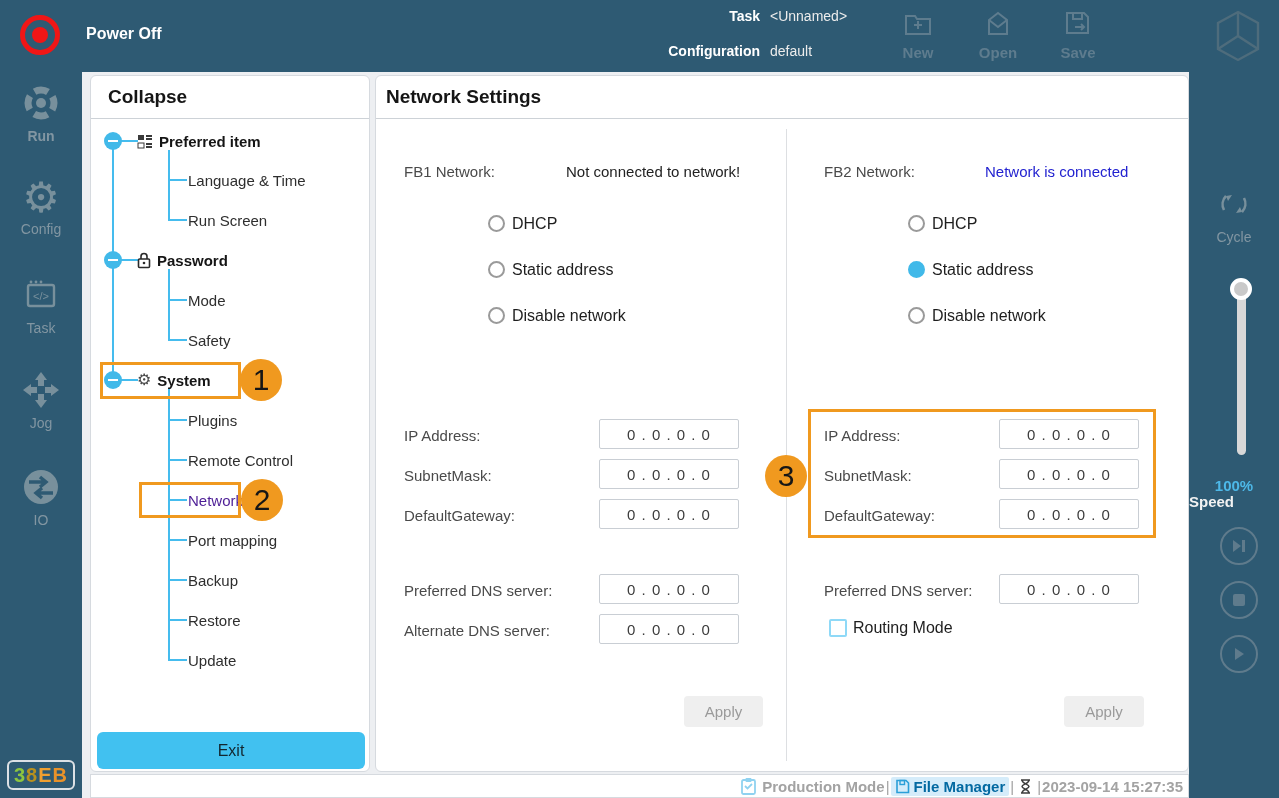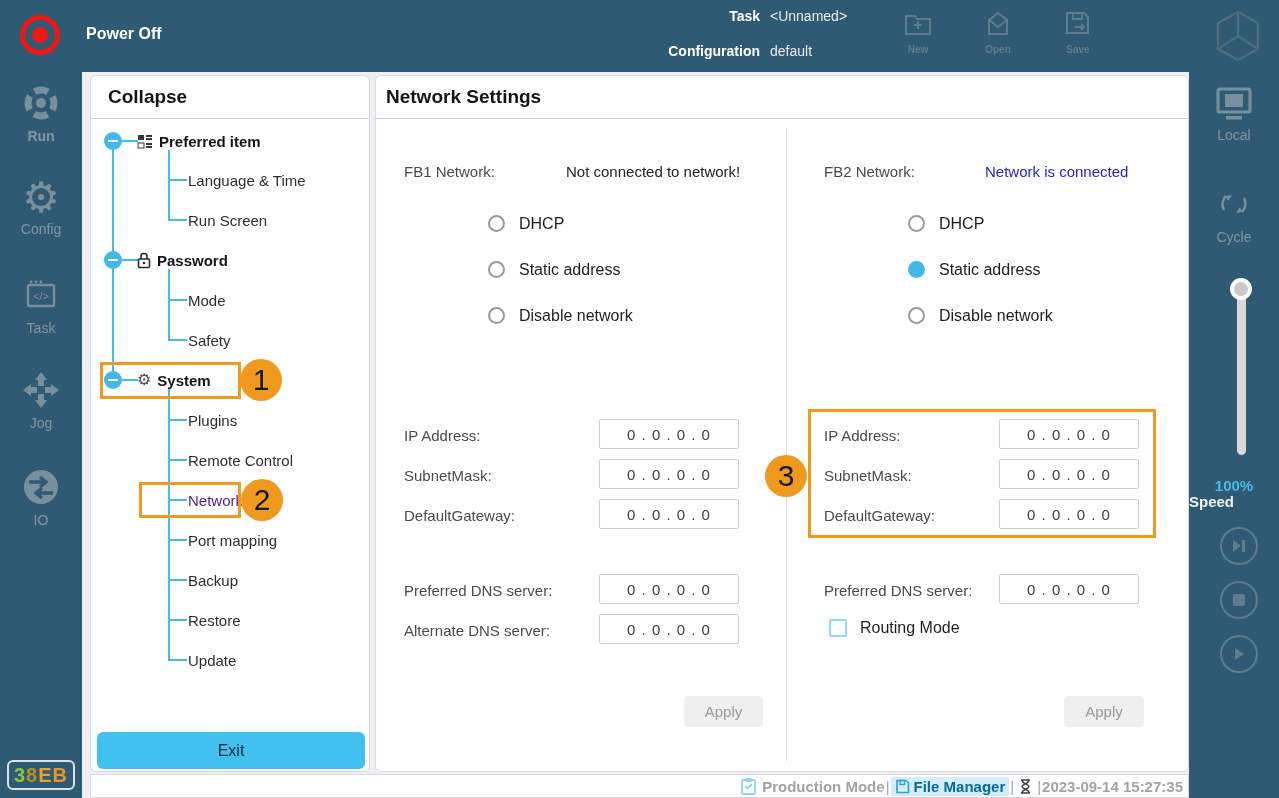--- a/index.html
+++ b/index.html
@@ -8,21 +8,21 @@
   .abs { position:absolute; }
 
   
   .topbar { left:0; top:0; width:1279px; height:72px; background:#2E5A73; }
   .power-ring { left:20px; top:15px; width:40px; height:40px; border:5px solid #F01616; border-radius:50%; display:flex; align-items:center; justify-content:center; cursor:pointer; }
   .power-dot { width:16px; height:16px; background:#F01616; border-radius:50%; }
   .power-label { left:86px; top:25px; color:#fff; font-size:16px; font-weight:bold; }
   .tb-lbl { color:#fff; font-weight:bold; font-size:14px; text-align:right; width:118px; }
   .tb-val { color:#ECECEC; font-size:14px; }
   .tb-action { width:56px; text-align:center; color:#5E7C8E; cursor:default; }
-  .tb-action .lbl { font-size:10px; font-weight:600; margin-top:2px; }
+  .tb-action .lbl { font-size:15px; font-weight:600; margin-top:2px; }
   .brand { left:1212px; top:8px; }
 
   
   .lsidebar { left:0; top:72px; width:82px; height:726px; background:#2E5A73; }
   .rsidebar { left:1189px; top:72px; width:90px; height:726px; background:#2E5A73; }
   .nav-item { width:100%; text-align:center; color:#8296A2; cursor:pointer; }
   .nav-item .lbl { font-size:14px; margin-top:1px; }
   .badge { left:7px; bottom:8px; width:68px; height:30px; border:2px solid #DCE1E5; border-radius:6px; display:flex; align-items:center; justify-content:center; font-size:20px; font-weight:bold; letter-spacing:1px; }
 
   
@@ -49,21 +49,21 @@
   .ann-circle { position:absolute; width:42px; height:42px; border-radius:50%; background:#F0991F; color:#161616; display:flex; align-items:center; justify-content:center; font-size:30px; z-index:4; pointer-events:none; }
 
   
   .col-divider { position:absolute; left:410px; top:53px; width:1px; height:632px; background:#DDDFE2; }
   .flabel { position:absolute; font-size:15px; color:#4A4A4A; }
   .fstatus { position:absolute; font-size:15px; color:#222; }
   .fstatus.link { color:#2222D0; cursor:pointer; }
   .ip-input { position:absolute; width:140px; height:30px; border:1px solid #C9CED4; border-radius:2px; background:#fff; text-align:center; font-size:15px; color:#3C3C3C; font-family:"Liberation Sans",sans-serif; letter-spacing:1px; }
   .radio { position:absolute; width:17px; height:17px; border:2px solid #9A9A9A; border-radius:50%; background:#fff; cursor:pointer; }
   .radio.checked { background:#41B9E9; border-color:#41B9E9; }
-  .rlabel { position:absolute; font-size:16px; color:#1E1E1E; cursor:pointer;margin-left:7px; }
+  .rlabel { position:absolute; font-size:16px; color:#1E1E1E; cursor:pointer; }
   .checkbox { position:absolute; width:18px; height:18px; border:2px solid #8FD9F7; border-radius:2px; background:#fff; cursor:pointer; }
   .apply-btn { position:absolute; height:31px; background:#EFEFEF; border:none; border-radius:4px; color:#9A9A9A; font-size:15px; font-family:"Liberation Sans",sans-serif; cursor:pointer; }
 
   
   .slider-track { position:absolute; left:48px; top:217px; width:9px; height:166px; background:#D8D8D8; border-radius:5px; }
   .slider-thumb { position:absolute; left:41px; top:206px; width:22px; height:22px; background:#C9C9C9; border:4px solid #fff; border-radius:50%; cursor:grab; }
   .speed-val { position:absolute; left:0; top:405px; width:100%; text-align:center; color:#4DB8E8; font-size:15px; font-weight:bold; }
   .speed-lbl { position:absolute; left:0; top:421px; width:100%; color:#F2F2F2; font-size:15px; font-weight:bold; }
   .pb-btn { position:absolute; left:31px; width:38px; height:38px; border:2px solid #5F7B8C; border-radius:50%; display:flex; align-items:center; justify-content:center; cursor:default; }
 
@@ -318,28 +318,20 @@
   <div class="checkbox" style="left:453px; top:543px;"></div>
   <div class="rlabel" style="left:477px; top:543px;">Routing Mode</div>
 
   <button class="apply-btn" style="left:688px; top:620px; width:80px;">Apply</button>
 
   <div class="ann-circle" style="left:389px; top:379px;">3</div>
   <div class="ann-box" style="left:432px; top:333px; width:348px; height:129px;"></div>
 </div>
 
 <div class="abs rsidebar">
-  <div class="abs nav-item" style="top:14px; left:0; width:100%;">
-    <svg width="40" height="36" viewBox="0 0 40 36">
-      <rect x="4" y="3" width="32" height="23" rx="2" fill="none" stroke="#78909C" stroke-width="3"></rect>
-      <rect x="11" y="8" width="18" height="13" fill="#78909C"></rect>
-      <rect x="12" y="30" width="16" height="3.5" fill="#78909C"></rect>
-    </svg>
-    <div class="lbl">Local</div>
-  </div>
   <div class="abs nav-item" style="top:112px; left:0; width:100%;">
     <svg width="40" height="40" viewBox="0 0 40 40">
       <path d="M10 26 A12 12 0 0 1 12 12" fill="none" stroke="#78909C" stroke-width="2.6"></path>
       <path d="M30 14 A12 12 0 0 1 28 28" fill="none" stroke="#78909C" stroke-width="2.6"></path>
       <path d="M12 12 l6 -1 l-4 6 z" fill="#78909C"></path>
       <path d="M28 28 l-6 1 l4 -6 z" fill="#78909C"></path>
     </svg>
     <div class="lbl">Cycle</div>
   </div>
 

